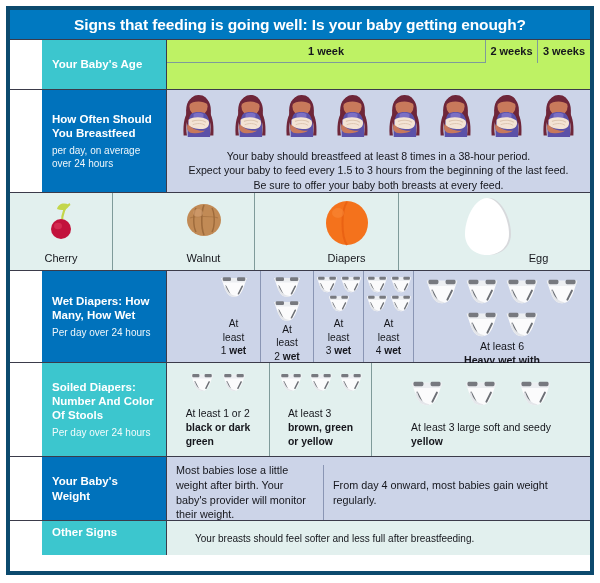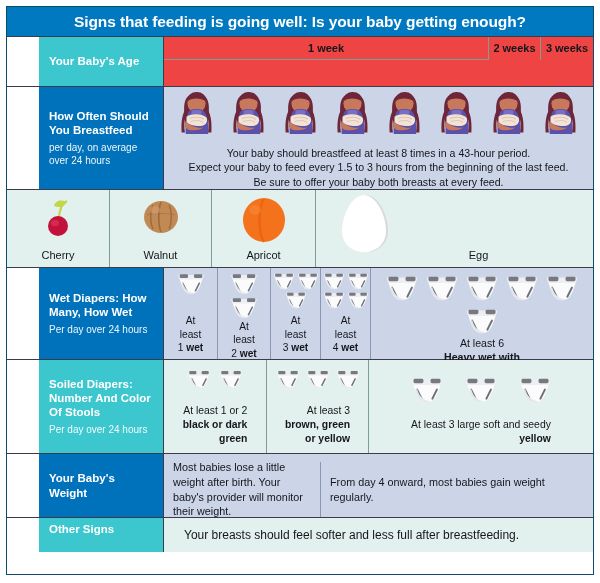--- a/index.html
+++ b/index.html
@@ -8,21 +8,21 @@
     -webkit-font-smoothing:antialiased;
   }
   #page{
     width:600px;height:583px;position:relative;
     box-sizing:border-box;
     padding:6px 6px 8px 6px;
     background:#ffffff;
   }
   .chart{
     width:588px;height:569px;
-    border:1px solid #0c4a6e;
+    border:4px solid #0c4a6e;
     box-sizing:border-box;
     display:flex;flex-direction:column;
     position:relative;
   }
 
   
   .title-bar{
     background:#0079c1;
     color:#ffffff;
     height:30px;
@@ -50,21 +50,21 @@
   .label-cell.blue{background:#0072bc;}
   .label-title{font-size:11.5px;font-weight:bold;line-height:1.22;}
   .label-sub{font-size:10px;font-weight:normal;line-height:1.25;margin-top:5px;opacity:.93;}
 
   .body-cell{flex:1;box-sizing:border-box;position:relative;}
   .bg-lav{background:#ccd4e8;}
   .bg-mint{background:#e2f0ee;}
 
   
   .age-row{height:50px;}
-  .age-grid{display:flex;flex-direction:column;height:100%;background:#ef4444;}
+  .age-grid{display:flex;flex-direction:column;height:100%;background:#bef264;}
   .age-top{display:flex;height:23px;}
   .age-bot{display:flex;flex:1;}
   .week-span{
     flex:1;display:flex;align-items:center;justify-content:center;
     font-size:11px;font-weight:bold;color:#15161c;
     border-right:1px solid #7f9b9a;border-bottom:1px solid #7f9b9a;
     box-sizing:border-box;
   }
   .wk-cell{
     width:52px;min-width:52px;
@@ -88,33 +88,33 @@
   .bf-row{height:103px;}
   .bf-body{display:flex;flex-direction:column;padding-top:4px;}
   .mom-strip{display:flex;justify-content:space-around;align-items:flex-end;padding:0 6px;height:62px;}
   .bf-text{
     text-align:center;font-size:10.6px;color:#15161c;line-height:1.36;
     padding:6px 8px 0 8px;
   }
 
   
   .tummy-row{height:78px;}
-  .tummy-body{display:flex;height:100%;}
+  .tummy-body{display:flex;height:100%;gap:40px;}
   .tummy-cell{
     box-sizing:border-box;position:relative;
     border-right:1px solid #7f9b9a;
     display:flex;align-items:flex-end;justify-content:center;
   }
   .tummy-cell:last-child{border-right:none;}
   .tummy-label{font-size:11px;color:#15161c;padding-bottom:6px;}
   .fruit{position:absolute;}
 
   
   .wet-row{height:92px;}
-  .wet-body{display:flex;height:100%;}
+  .wet-body{display:flex;height:100%;padding-left:40px;}
   .wet-col{
     box-sizing:border-box;border-right:1px solid #8a96b4;
     display:flex;flex-direction:column;align-items:center;
     padding-top:4px;
   }
   .wet-col:last-child{border-right:none;}
   .dp-stack{display:flex;flex-wrap:wrap;justify-content:center;align-content:flex-start;width:100%;}
   .wet-cap{
     font-size:10.2px;color:#15161c;text-align:center;line-height:1.3;
     margin-top:auto;padding-bottom:5px;
@@ -124,38 +124,38 @@
 
   
   .soil-row{height:94px;}
   .soil-body{display:flex;height:100%;}
   .soil-col{
     box-sizing:border-box;border-right:1px solid #7f9b9a;
     display:flex;flex-direction:column;align-items:center;
     padding-top:9px;
   }
   .soil-col:last-child{border-right:none;}
-  .soil-cap{font-size:10.4px;color:#15161c;text-align:right;line-height:1.36;margin-top:auto;padding-bottom:7px;}
+  .soil-cap{font-size:10.4px;color:#15161c;text-align:left;line-height:1.36;margin-top:auto;padding-bottom:7px;}
   .soil-cap b{font-weight:bold;}
 
   
   .weight-row{height:64px;}
   .weight-body{display:flex;height:100%;}
   .weight-cell{
     box-sizing:border-box;padding:6px 9px;
     font-size:10.8px;color:#15161c;line-height:1.35;
     display:flex;align-items:center;
     border-right:1px solid #8a96b4;
     margin-top:8px;
   }
   .weight-cell:last-child{border-right:none;}
 
   
   .other-row{height:34px;}
-  .other-body{display:flex;align-items:center;padding-left:20px;font-size:12px;color:#15161c;}
+  .other-body{display:flex;align-items:center;padding-left:28px;font-size:10px;color:#15161c;}
   .label-cell.short{padding-top:0;padding-bottom:12px;justify-content:center;}
 
   svg{display:block;}
 </style>
 </head>
 <body>
 
 <div id="page">
  <div class="chart">
 
@@ -298,21 +298,21 @@
                 <path d="M14 31 C20 27, 32 27, 38 32 C40 36, 38 41, 33 42 C26 43, 17 41, 14 38 Z" fill="#f3e3d4"></path>
                 <path d="M18 33 C23 31, 31 31, 35 34" stroke="#ddc6b1" stroke-width="1.4" fill="none"></path>
                 <path d="M19 37 C24 35, 31 35, 34 38" stroke="#ddc6b1" stroke-width="1.2" fill="none"></path>
                 <path d="M13 36 C11 41, 13 46, 18 47 C24 48, 31 47, 34 44 C30 45, 20 44, 13 36 Z" fill="#c8795b"></path>
                 <path d="M34 22 C39 26, 42 36, 40 50 L44 50 C45 34, 42 24, 38 21 Z" fill="#6e2639"></path>
                 <path d="M18 22 C13 26, 10 36, 12 50 L8 50 C7 34, 10 24, 14 21 Z" fill="#6e2639"></path>
               </svg>
             </div>
           </div>
       <div class="bf-text">
-        <div>Your baby should breastfeed at least 8 times in a 43-hour period.</div>
+        <div>Your baby should breastfeed at least 8 times in a 38-hour period.</div>
         <div>Expect your baby to feed every 1.5 to 3 hours from the beginning of the last feed.</div>
         <div>Be sure to offer your baby both breasts at every feed.</div>
       </div>
     </div>
   </div>
 
   <div class="row tummy-row">
     <div class="body-cell bg-mint">
       <div class="tummy-body">
         <div class="tummy-cell" style="width:103px">
@@ -341,21 +341,21 @@
         </div>
         <div class="tummy-cell" style="width:104px">
           <div class="fruit" style="left:50%;top:3px;transform:translateX(-50%)">
             <svg width="52" height="52" viewBox="0 0 52 52">
               <ellipse cx="26" cy="27" rx="21" ry="22" fill="#f4721c"></ellipse>
               <path d="M26 6 C20 14, 20 40, 26 49" stroke="#e85f12" stroke-width="2" fill="none" opacity="0.85"></path>
               <path d="M22 7 C16 8, 12 13, 11 18 C17 18, 22 13, 22 7 Z" fill="#f4721c"></path>
               <ellipse cx="17" cy="17" rx="6" ry="5" fill="#f98b3c" opacity="0.5"></ellipse>
             </svg>
           </div>
-          <span class="tummy-label">Apricot</span>
+          <span class="tummy-label">Diapers</span>
         </div>
         <div class="tummy-cell" style="flex:1">
           <div class="fruit" style="left:22px;top:3px">
             <svg width="56" height="62" viewBox="0 0 56 62">
               <path d="M28 2 C16 2, 6 22, 6 38 C6 51, 16 59, 28 59 C40 59, 50 51, 50 38 C50 22, 40 2, 28 2 Z" fill="#d7d9dc"></path>
               <path d="M26 2 C14 2, 4 22, 4 38 C4 51, 14 59, 26 59 C38 59, 48 51, 48 38 C48 22, 38 2, 26 2 Z" fill="#ffffff"></path>
             </svg>
           </div>
           <span class="tummy-label" style="padding-left:48px">Egg</span>
         </div>

